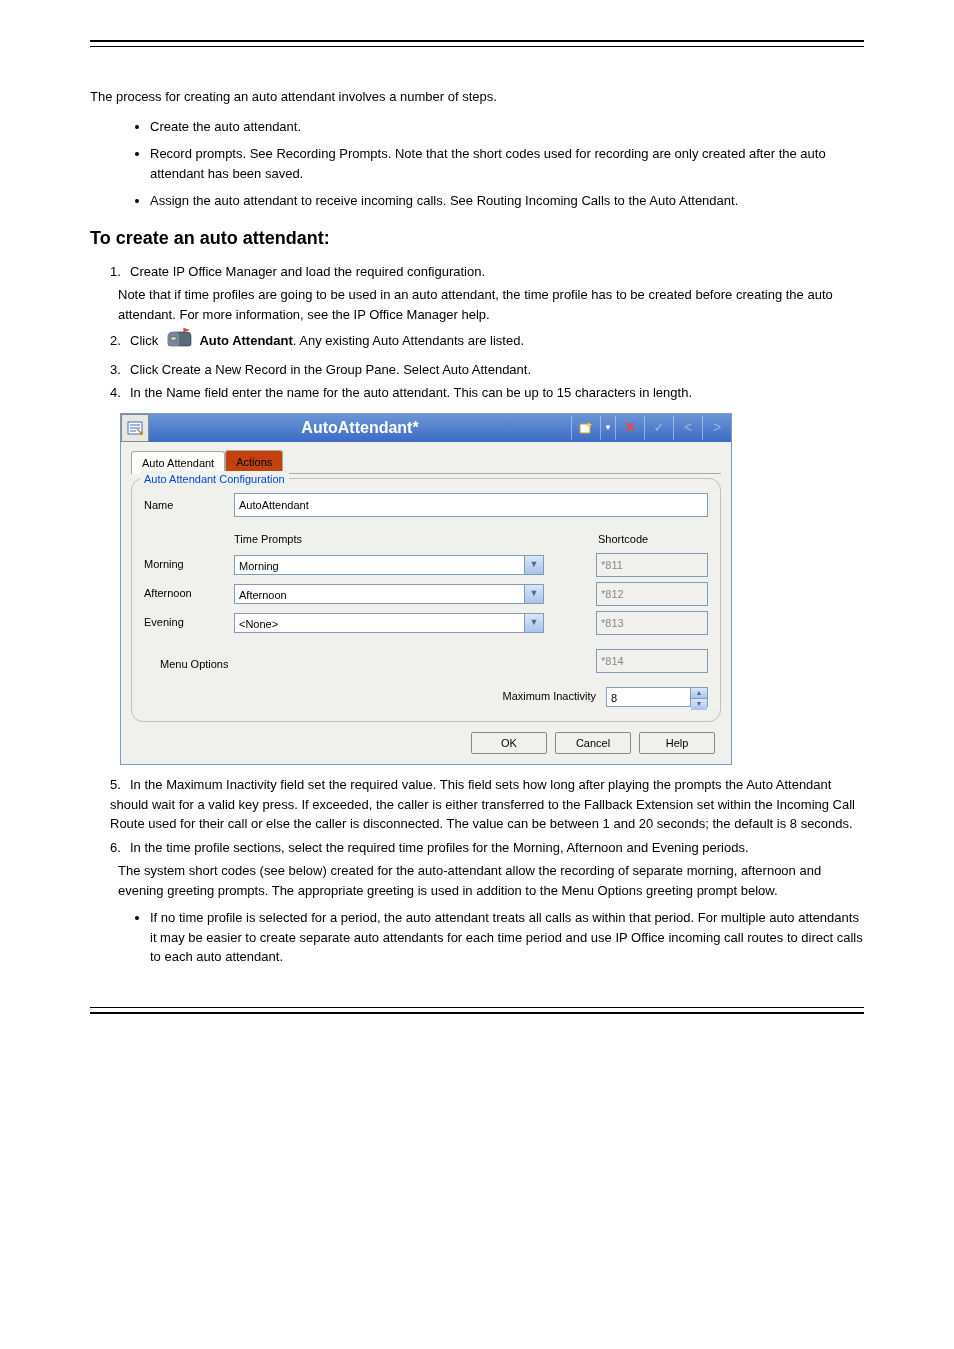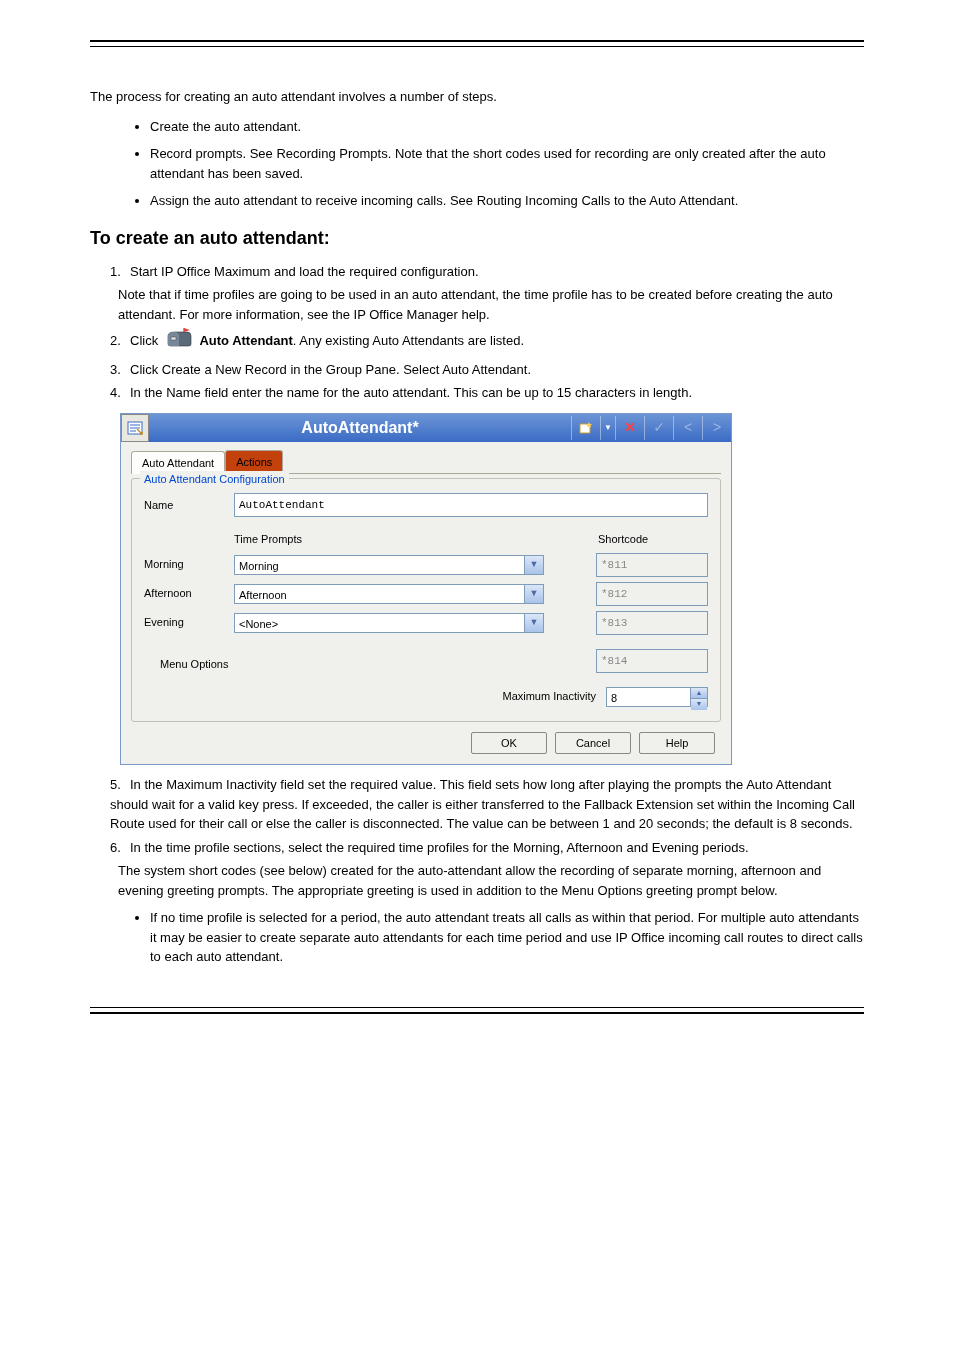--- a/index.html
+++ b/index.html
@@ -127,21 +127,21 @@
     border-radius: 3px 3px 0 0;
     margin-right: 0;
     position: relative;
   }
   .tab.active {
     background: #fdfdfb;
     top: 1px;
   }
   .groupbox {
     border: 1px solid #c0c0b8;
-    border-radius: 3px;
+    border-radius: 12px;
     padding: 10px 12px 12px 12px;
     margin-top: 4px;
     position: relative;
   }
   .groupbox-title {
     position: absolute;
     top: -8px;
     left: 8px;
     background: #f0f0ec;
     padding: 0 4px;
@@ -160,21 +160,21 @@
     display: flex;
     margin: 14px 0 4px 0;
   }
   .col-header .tp { margin-left: 90px; width: 320px; }
   .col-header .sc { margin-left: auto; width: 110px; }
   .text-input {
     border: 1px solid #7f9db9;
     background: #fff;
     padding: 2px 4px;
     font-size: 11px;
-    font-family: Liberation Mono, monospace;
+    font-family: Liberation Sans, sans-serif;
     height: 18px;
     box-sizing: content-box;
   }
   .text-input.readonly {
     background: #f0f0ec;
     color: #888;
   }
   .combo {
     display: flex;
     border: 1px solid #7f9db9;
@@ -272,21 +272,21 @@
 
     <ul class="bullets">
       <li>Create the auto attendant.</li>
       <li>Record prompts. See Recording Prompts. Note that the short codes used for recording are only created after the auto attendant has been saved.</li>
       <li>Assign the auto attendant to receive incoming calls. See Routing Incoming Calls to the Auto Attendant.</li>
     </ul>
 
     <div class="section-heading">To create an auto attendant:</div>
 
     <div class="numbered">
-      <span class="num">1.</span><span>Start IP Office Maximum and load the required configuration.</span>
+      <span class="num">1.</span><span>Create IP Office Manager and load the required configuration.</span>
     </div>
     <div class="numbered indent1">Note that if time profiles are going to be used in an auto attendant, the time profile has to be created before creating the auto attendant. For more information, see the IP Office Manager help.</div>
 
     <div class="numbered">
       <span class="num">2.</span><span>Click </span>
       <span class="mailbox-icon">
         <svg width="28" height="22" viewBox="0 0 28 22">
           <path d="M3 8 Q3 4 10 4 L22 4 Q26 4 26 8 L26 16 Q26 18 24 18 L6 18 Q3 18 3 16 Z" fill="#5a6a78" stroke="#333" stroke-width="0.6"></path>
           <path d="M3 8 Q3 4 10 4 Q14 4 14 8 L14 18 L6 18 Q3 18 3 16 Z" fill="#78889a"></path>
           <rect x="6" y="9" width="5" height="3" fill="#ddd" stroke="#333" stroke-width="0.4"></rect>

